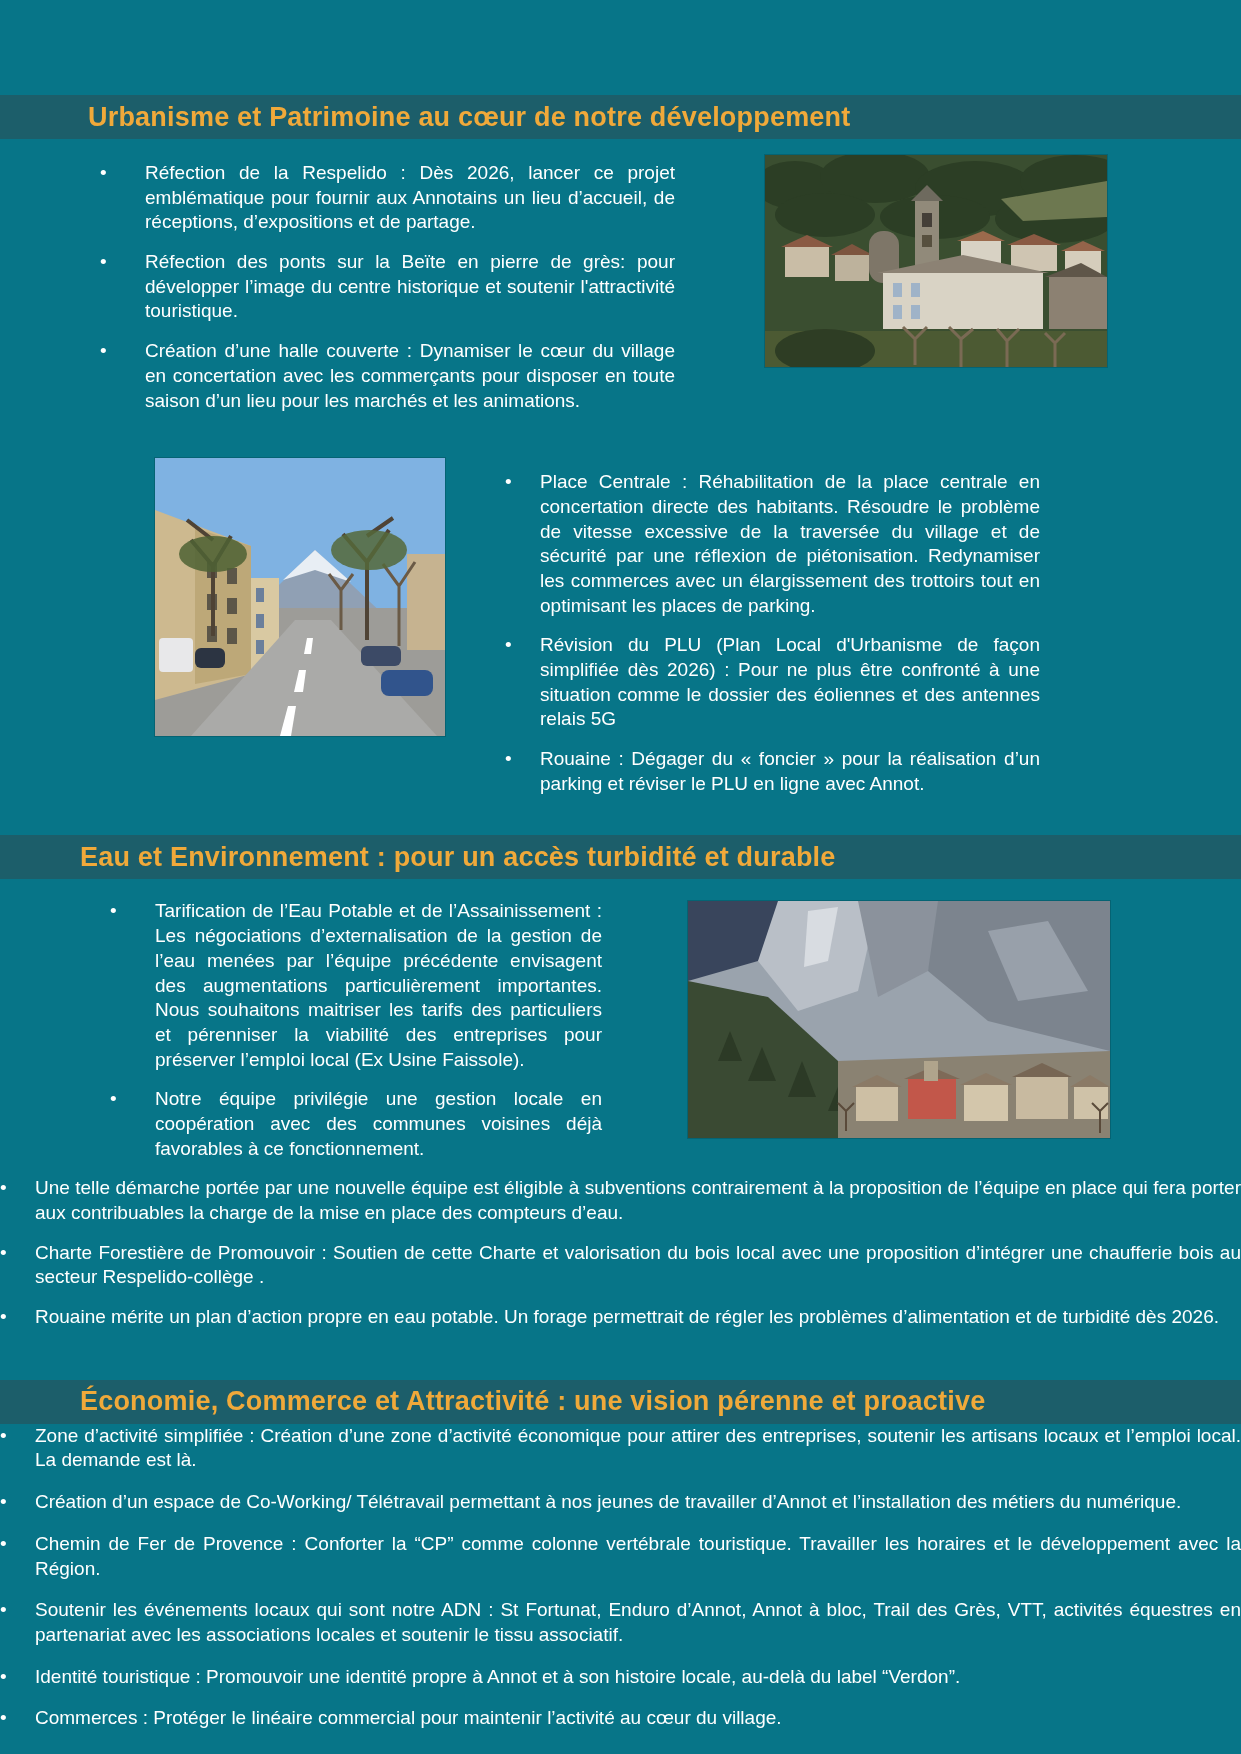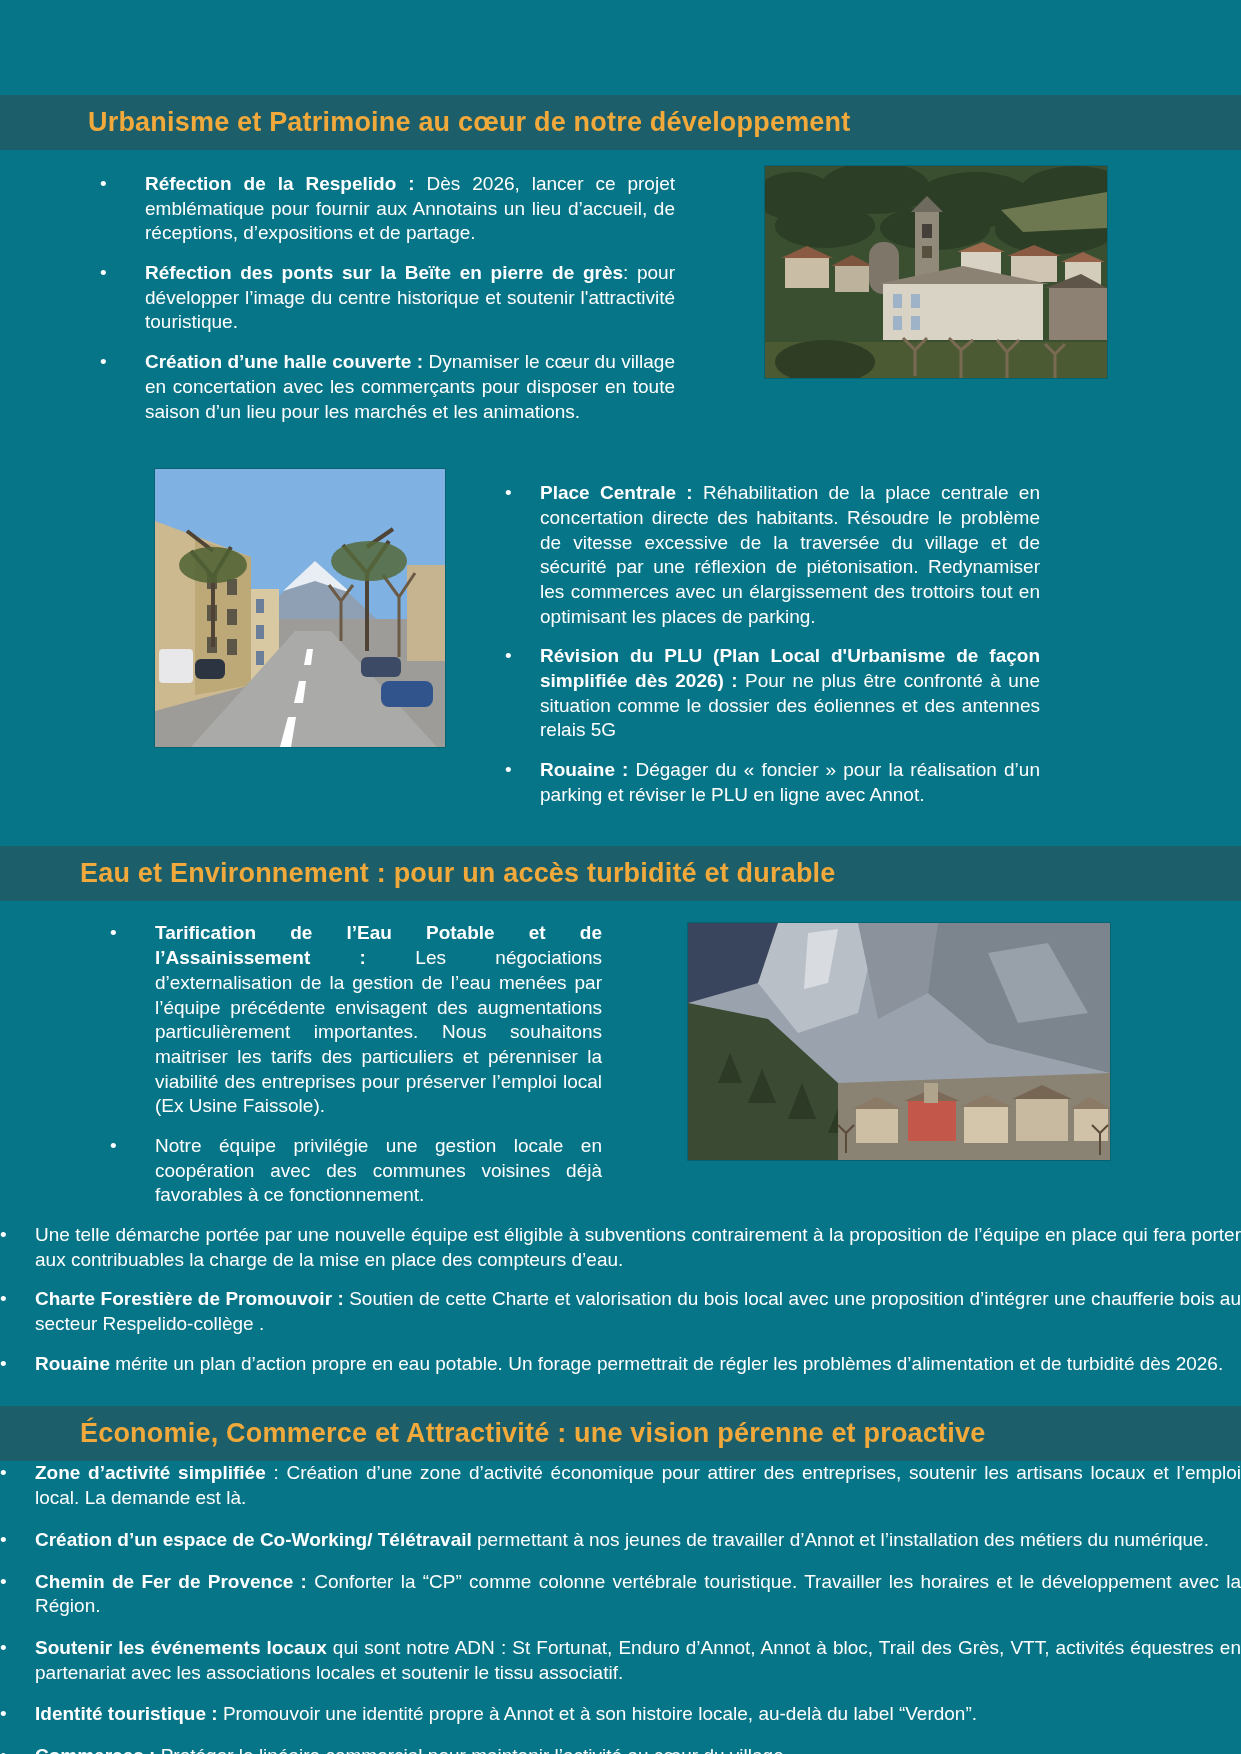--- a/index.html
+++ b/index.html
@@ -8,32 +8,32 @@
     --gold:#F0A93A;
     --text:#FFFFFF;
   }
   html,body{margin:0;padding:0;}
   body{background:#0a6e80;}
   .page{
     width:1241px;height:1754px;position:relative;overflow:hidden;
     background:var(--background);
     font-family:"Liberation Sans",sans-serif;color:var(--text);
   }
-  .band{height:55px;background:var(--band);display:flex;align-items:center;}
+  .band{height:44px;background:var(--band);display:flex;align-items:center;}
   .band .title{color:var(--gold);font-size:27px;font-weight:700;letter-spacing:.2px;white-space:nowrap;}
   #band-urbanisme{margin-top:95px;padding-left:88px;}
   #band-eau{margin-top:24px;padding-left:80px;}
-  #band-economie{margin-top:30px;padding-left:80px;}
+  #band-economie{margin-top:50px;padding-left:80px;}
 
   ul.bullets{list-style:none;margin:0;padding:0;}
   .bullet{display:flex;margin:0 0 15px 0;}
   .dot{flex:0 0 45px;font-size:19px;line-height:1.3;color:var(--text);}
   .tight .dot{flex:0 0 35px;}
   .btxt{margin:0;font-size:19px;line-height:1.3;text-align:justify;color:var(--text);}
-  .btxt b{font-weight:700;margin-top:24px;}
+  .btxt b{font-weight:400;margin-top:24px;}
 
   .row{display:flex;}
   .sec-urb-rowA{margin:22px 134px 0 100px;}
   .sec-urb-rowA .col{width:575px;}
   .photo{flex:none;display:block;margin:0;box-shadow:0 0 0 1px rgba(0,0,0,.15);}
   .photo svg{display:block;}
   .photo-village{width:342px;height:212px;margin-left:auto;margin-top:-6px;}
   .sec-urb-rowB{margin:30px 90px 0 155px;}
   .photo-street{width:290px;height:278px;}
   .sec-urb-rowB .col{width:535px;margin-left:60px;padding-top:12px;}

